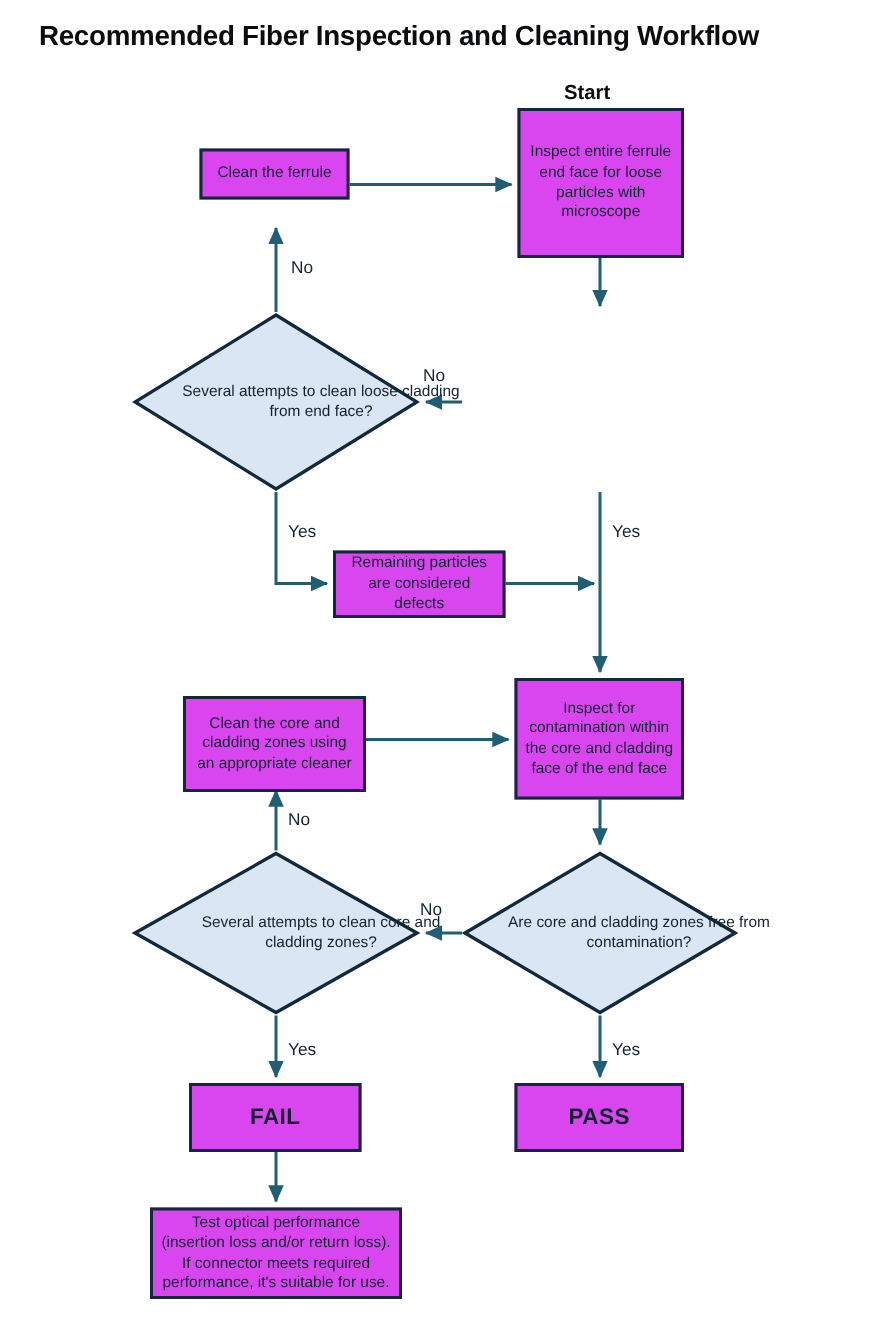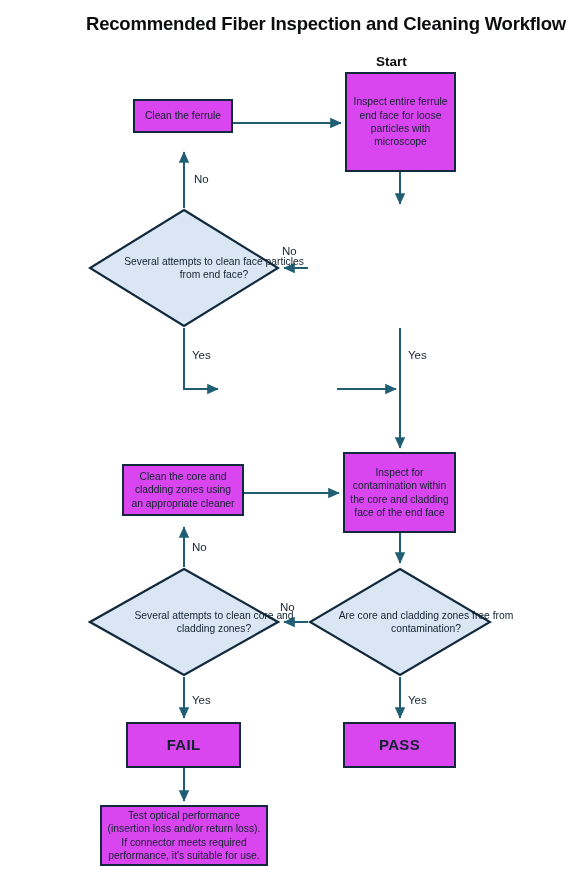--- a/index.html
+++ b/index.html
@@ -23,21 +23,20 @@
   #title {
     position: absolute;
     left: 26px;
     top: 12px;
     width: 540px;
     font-size: 18.5px;
     font-weight: bold;
     color: #0b0c0e;
     letter-spacing: -0.2px;
     line-height: 24px;
-    text-align: right;
   }
   svg#wires {
     position: absolute;
     left: 0; top: 0;
     width: 582px;
     height: 895px;
     pointer-events: none;
   }
   .node {
     position: absolute;
@@ -138,36 +137,37 @@
       <path d="M184,768 L184,801"></path>
     </g>
   </svg>
 
   <div class="cap-label" style="left:376px; top:54px;">Start</div>
 
   <div class="node boxnode" style="left:345px; top:72px; width:111px; height:100px;">Inspect entire ferrule end face for loose particles with microscope</div>
 
   <div class="node boxnode" style="left:133px; top:99px; width:100px; height:34px;">Clean the ferrule</div>
 
+  <div class="node boxnode" style="left:222px; top:367px; width:115px; height:45px;">Remaining particles are considered defects</div>
 
-  <div class="node boxnode" style="left:122px; top:464px; width:122px; height:52px;">Clean the core and cladding zones using an appropriate cleaner</div>
+  <div class="node boxnode" style="left:122px; top:464px; width:122px; height:64px;">Clean the core and cladding zones using an appropriate cleaner</div>
 
   <div class="node boxnode" style="left:343px; top:452px; width:113px; height:81px;">Inspect for contamination within the core and cladding face of the end face</div>
 
   <div class="node boxnode strong" style="left:126px; top:722px; width:115px; height:46px;">FAIL</div>
 
   <div class="node boxnode strong" style="left:343px; top:722px; width:113px; height:46px;">PASS</div>
 
   <div class="node boxnode" style="left:100px; top:805px; width:168px; height:61px;">Test optical performance (insertion loss and/or return loss). If connector meets required performance, it's suitable for use.</div>
 
   <div class="diamond-wrap" style="left:88px; top:208px; width:192px; height:120px;">
     <svg width="192" height="120" viewBox="0 0 192 120">
       <polygon points="96,2 190,60 96,118 2,60" fill="#dbe6f4" stroke="#11293b" stroke-width="2.2"></polygon>
     </svg>
-    <div class="diamond-label" style="padding:0 30px;">Several attempts to clean face particles from end face?</div>
+    <div class="diamond-label" style="padding:0 30px;">Several attempts to clean loose cladding from end face?</div>
   </div>
 
 
   <div class="diamond-wrap" style="left:308px; top:567px; width:184px; height:110px;">
     <svg width="184" height="110" viewBox="0 0 184 110">
       <polygon points="92,2 182,55 92,108 2,55" fill="#dbe6f4" stroke="#11293b" stroke-width="2.2"></polygon>
     </svg>
     <div class="diamond-label" style="padding:0 26px;">Are core and cladding zones free from contamination?</div>
   </div>
 

